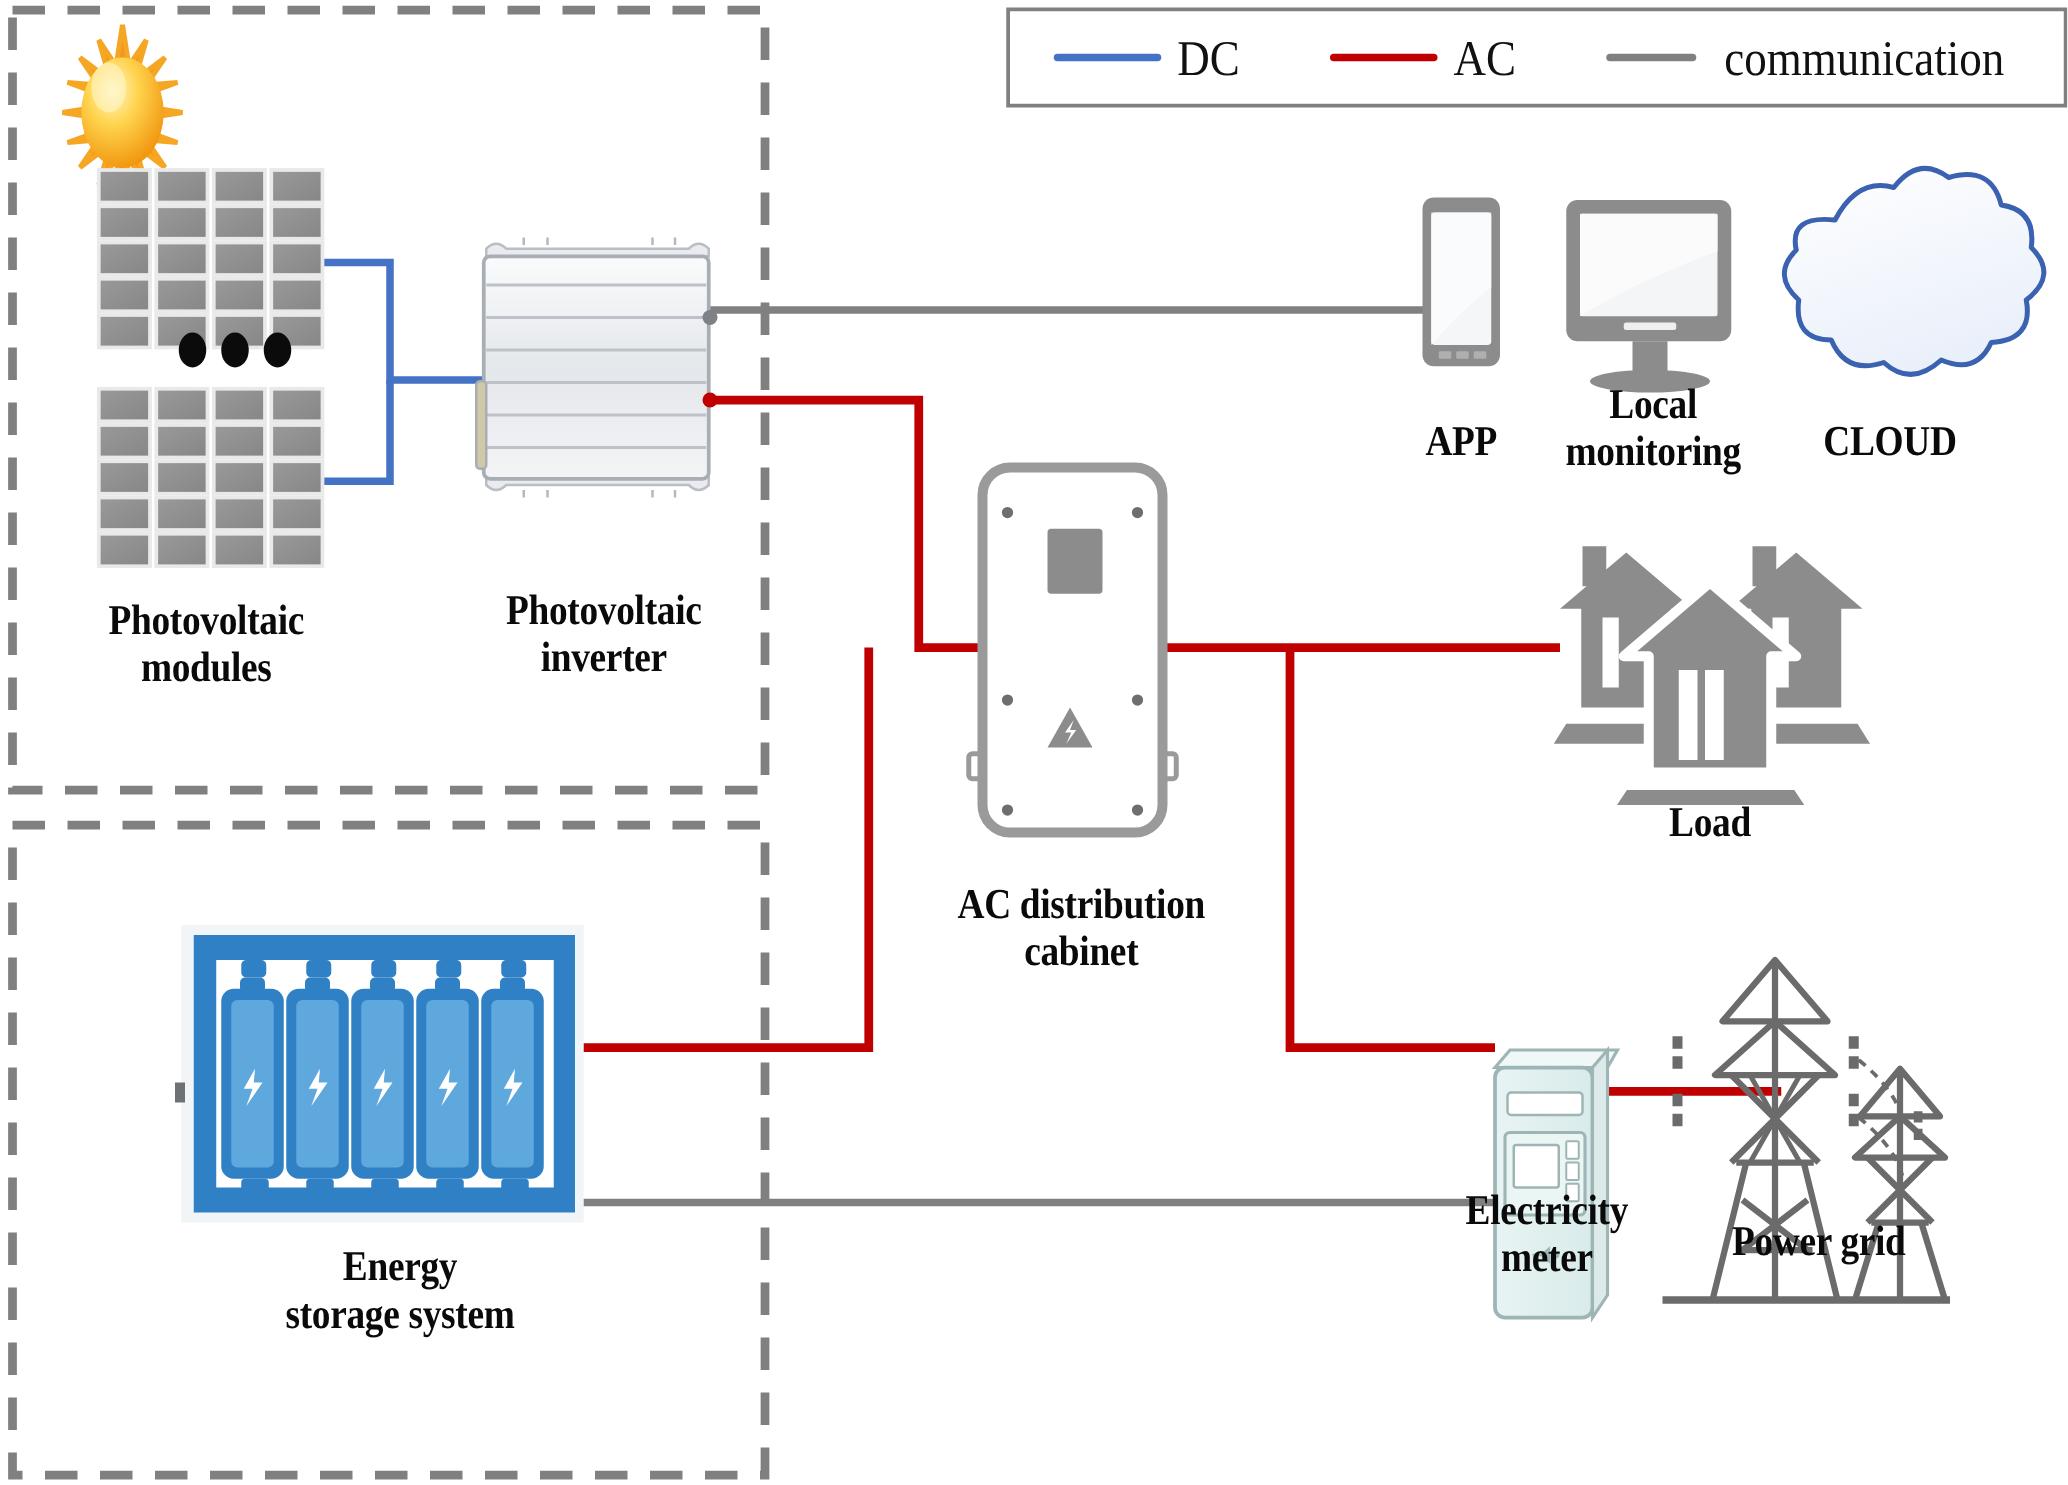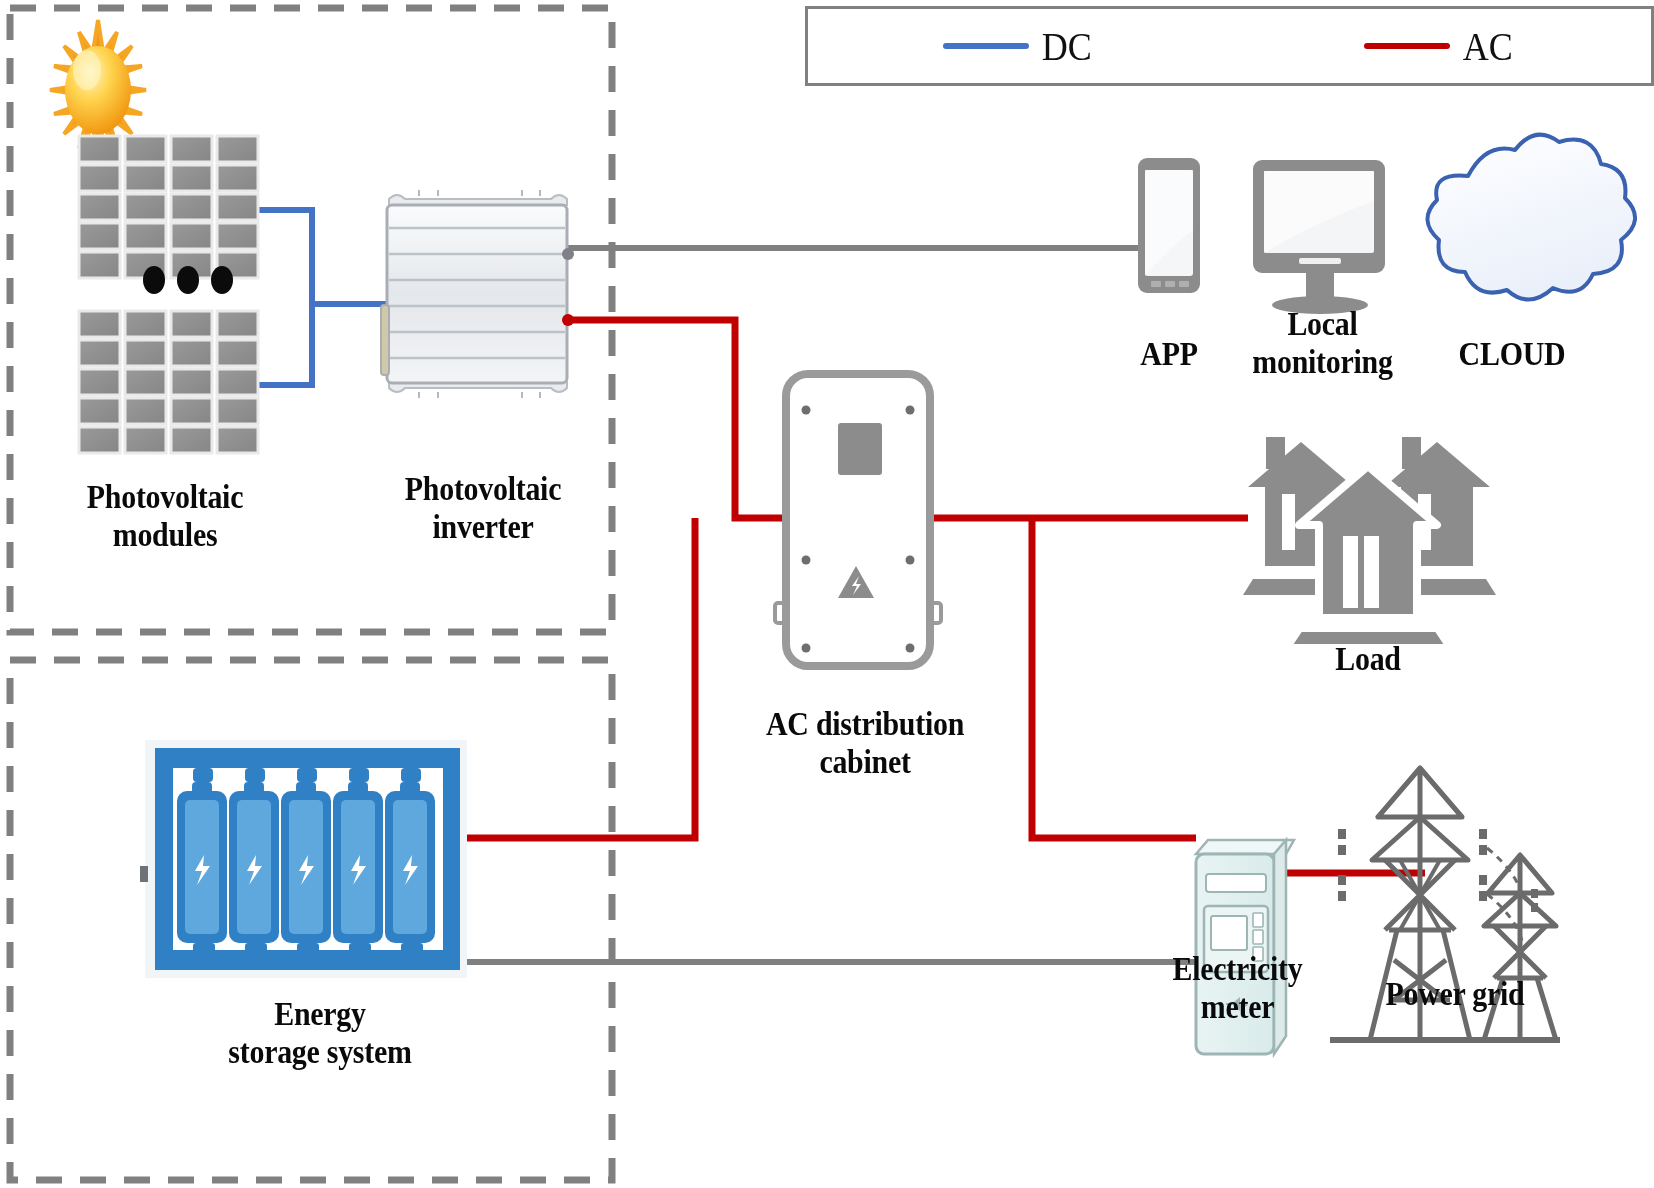--- a/index.html
+++ b/index.html
@@ -381,20 +381,24 @@
 
   <div class="legend-box" style="left:805px; top:6px; width:843px; height:74px;">
     <div class="legend-item">
       <span class="legend-swatch" style="width:86px;background:#4472C4;"></span>
       <span class="legend-text">DC</span>
     </div>
     <div class="legend-item">
       <span class="legend-swatch" style="width:86px;background:#C00000;"></span>
       <span class="legend-text">AC</span>
     </div>
+    <div class="legend-item">
+      <span class="legend-swatch" style="width:72px;background:#808080;"></span>
+      <span class="legend-text">communication</span>
+    </div>
   </div>
 
   <div class="lbl big" style="left:40px; top:478px; width:250px;">
     <div>Photovoltaic</div>
     <div>modules</div>
   </div>
 
   <div class="lbl big" style="left:358px; top:470px; width:250px;">
     <div>Photovoltaic</div>
     <div>inverter</div>

